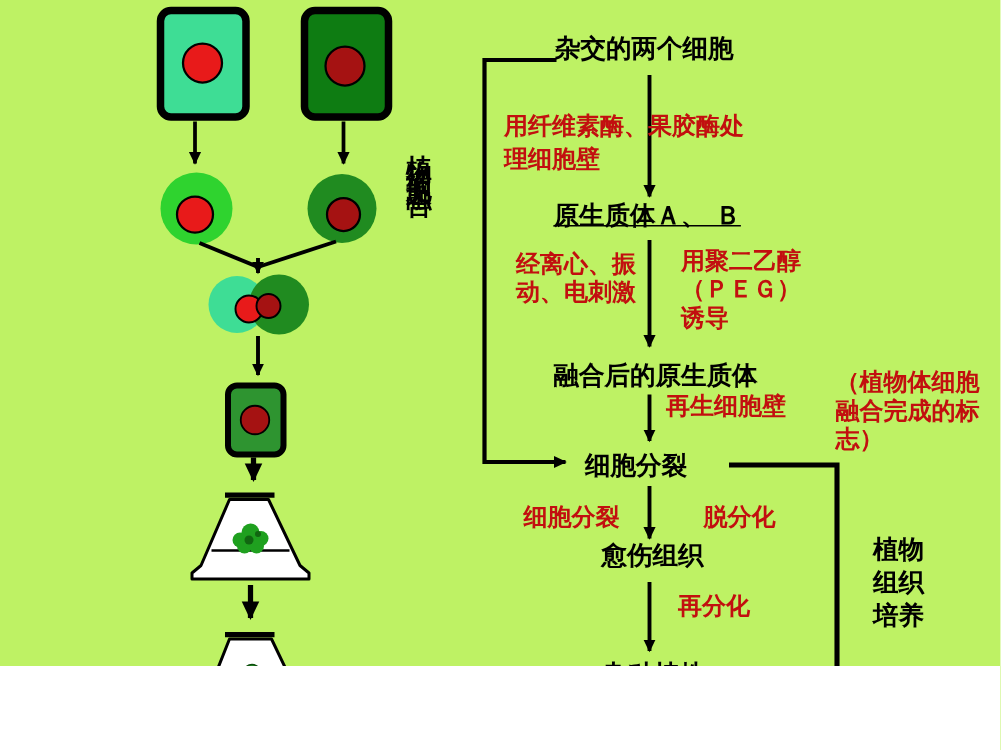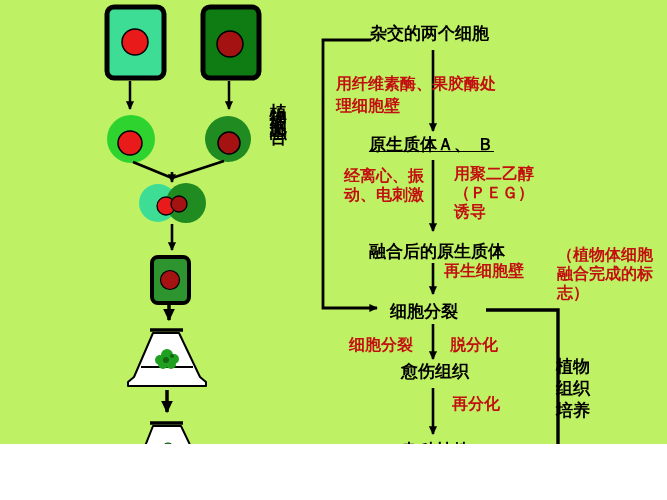--- a/index.html
+++ b/index.html
@@ -148,23 +148,23 @@
   <div class="txt red16" style="left:444px;top:263px;">再生细胞壁</div>
 
   <div class="txt red16 lh19" style="left:557px;top:245px;">
     <div>（植物体细胞</div>
     <div>融合完成的标</div>
     <div>志）</div>
   </div>
 
   <div class="txt red16" style="left:349px;top:337px;">细胞分裂</div>
 
-  <div class="txt red16" style="left:450px;top:337px;">脱分化</div>
+  <div class="txt red16" style="left:469px;top:337px;">脱分化</div>
 
   <div class="txt red16" style="left:452px;top:396px;">再分化</div>
 
-  <div class="txt black-tc" style="left:556px;top:356px;font-family:Liberation Serif, serif;">
+  <div class="txt black-tc" style="left:582px;top:356px;">
     <div>植物</div>
     <div>组织</div>
     <div>培养</div>
   </div>
 
 </div>
 
 </body></html>

